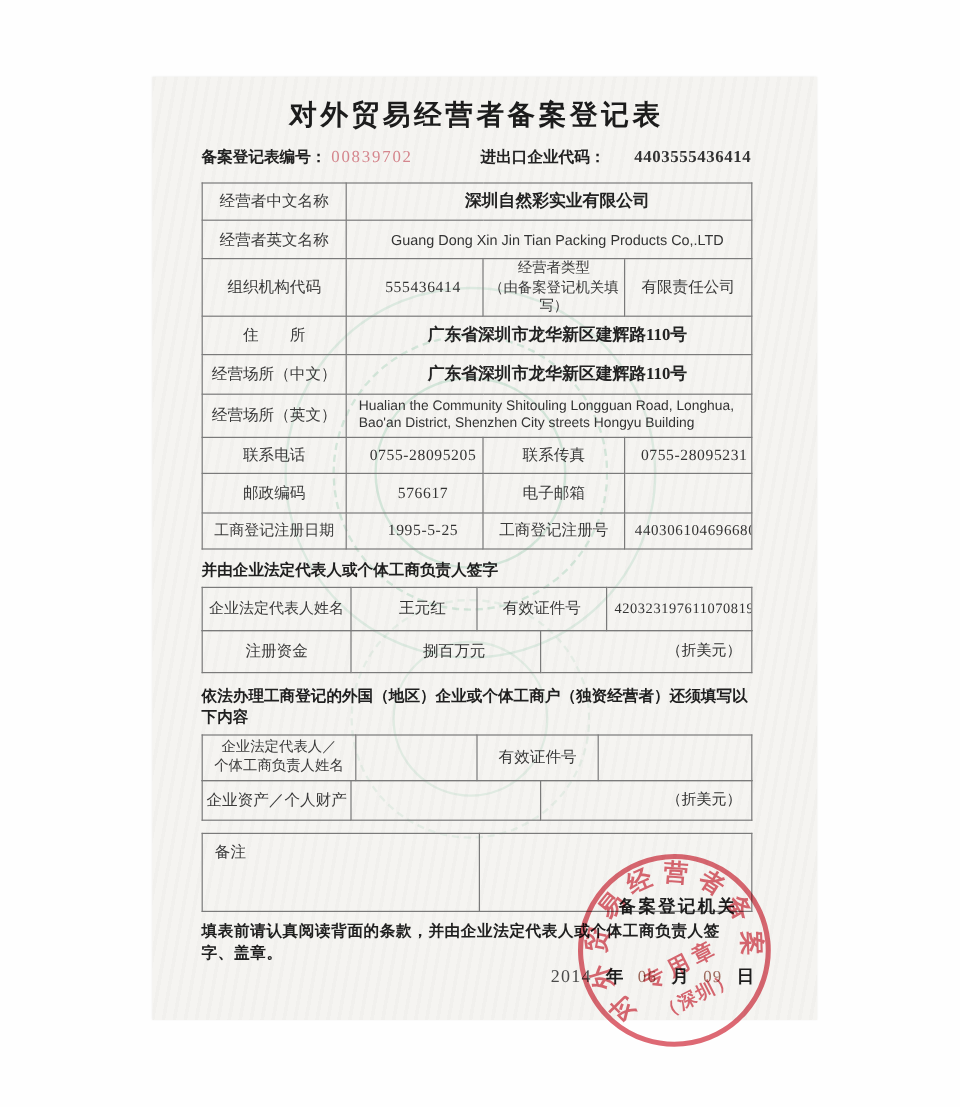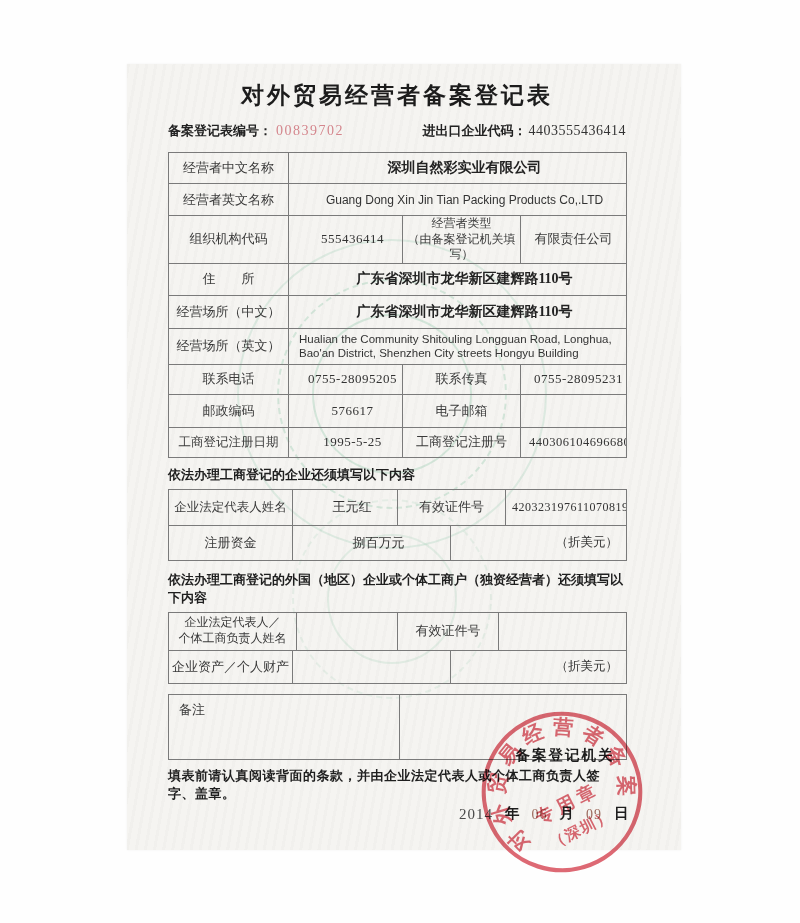--- a/index.html
+++ b/index.html
@@ -24,21 +24,21 @@
 
   .content { position:absolute; left:41px; top:0; width:458px; }
 
   .title {
     margin-top:16px; text-align:center; font-size:23px; font-weight:bold; letter-spacing:3px;
     font-family:"Liberation Sans","DejaVu Sans",sans-serif; color:#1c1c1c;
   }
   .meta { margin-top:11px; display:flex; justify-content:space-between; align-items:flex-start; font-size:13px;gap:16px; }
   .meta-label { font-weight:bold; font-family:"Liberation Sans","DejaVu Sans",sans-serif; color:#222; }
   .serial { color:#d4868d; font-size:14px; letter-spacing:1.5px; margin-left:4px; }
-  .code-val { font-size:14px; letter-spacing:0.5px; margin-left:2px; color:#333; }
+  .code-val { font-size:14px; letter-spacing:0.5px; margin-left:24px; color:#333;font-weight:bold; }
 
   table { border-collapse:collapse; table-layout:fixed; width:458px; }
   td { border:1px solid #7a7a7a; font-size:13px; color:#333; overflow:hidden; }
   .lbl { text-align:center; color:#3a3a3a; }
   .val { text-align:center; padding-left:14px; }
   .val-b { font-weight:bold; font-size:14px; color:#222; }
   .val-en { font-family:"Liberation Sans","DejaVu Sans",sans-serif; font-size:12px; }
   .val-2l { font-family:"Liberation Sans","DejaVu Sans",sans-serif; font-size:11.5px; line-height:1.25; padding:3px 4px 3px 10px; }
   .lbl-2l { font-size:12px; line-height:1.3; }
   .num { letter-spacing:0.5px; }
@@ -155,21 +155,21 @@
           </tr>
           <tr style="height:30px">
             <td class="lbl" style="font-size:12.5px">工商登记注册日期</td>
             <td class="val num">1995-5-25</td>
             <td class="lbl">工商登记注册号</td>
             <td class="val num" style="padding-left:8px;font-size:12.5px">440306104696680</td>
           </tr>
         </tbody>
       </table>
 
-      <div class="sec-heading sh1">依法办理工商登记的企业还须填写以下内容</div>
+      <div class="sec-heading sh1">并由企业法定代表人或个体工商负责人签字</div>
 
       <table class="mt5">
         <colgroup>
             <col style="width:124px">
             <col style="width:105px">
             <col style="width:108px">
             <col style="width:121px">
           </colgroup>
         <tbody>
           <tr style="height:36px">

